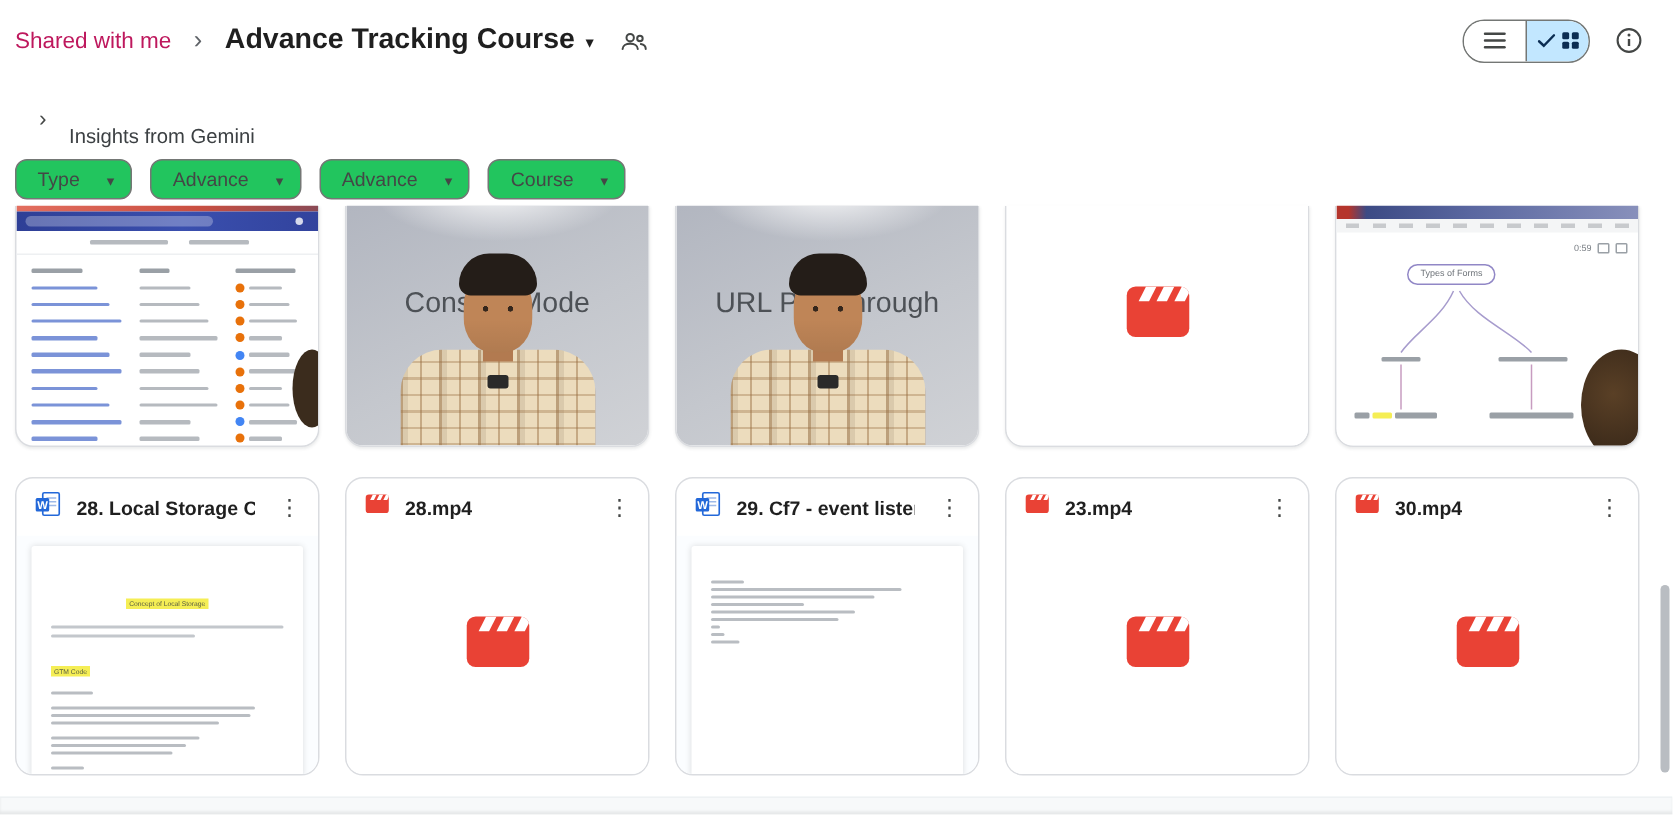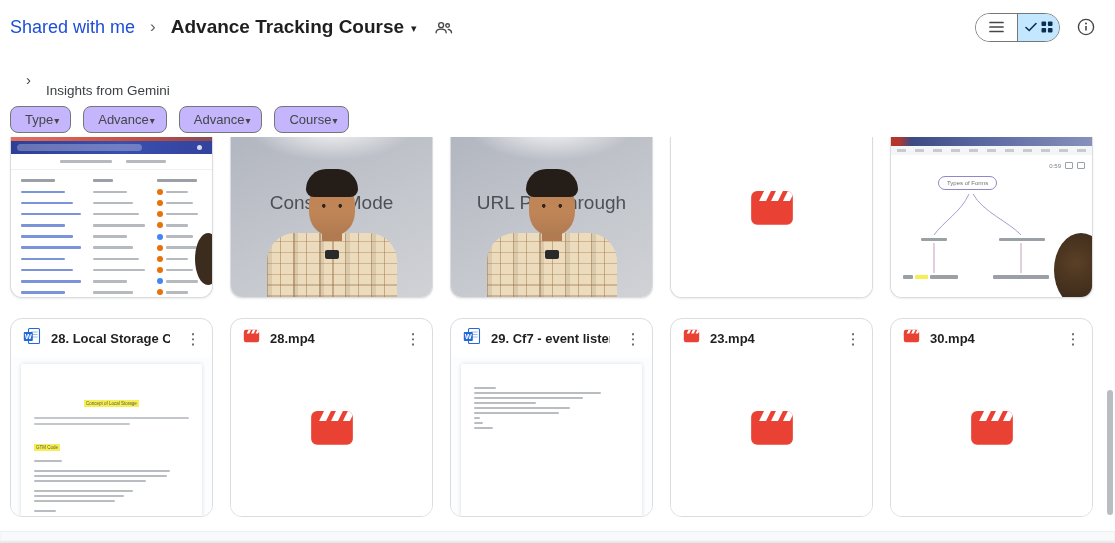--- a/index.html
+++ b/index.html
@@ -2,42 +2,42 @@
 <html><head>
 <meta charset="utf-8">
 <style>
   html,body{margin:0;padding:0;}
   body{width:1115px;height:543px;position:relative;overflow:hidden;background:#fff;
        font-family:"Liberation Sans",sans-serif;color:#1f1f1f;}
 
   
   .topbar{position:absolute;top:0;left:0;right:0;height:54px;display:flex;align-items:center;
           padding:0 20px 0 10px;box-sizing:border-box;}
-  .crumb-root{font-size:18px;color:#1d4ed8;cursor:pointer;}
+  .crumb-root{font-size:15px;color:#be185d;cursor:pointer;}
   .crumb-sep{margin:0 15px;color:#5f6368;font-size:17px;}
   .folder-btn{display:flex;align-items:center;gap:7px;cursor:pointer;}
   .folder-name{font-size:19px;color:#1f1f1f;font-weight:bold;}
   .drop-caret{font-size:11px;color:#1f1f1f;padding-top:3px;}
   .share-ic{margin-left:17px;display:flex;align-items:center;cursor:pointer;}
   .right-controls{margin-left:auto;display:flex;align-items:center;gap:17px;}
   .view-toggle{display:flex;border:1px solid #747775;border-radius:15px;overflow:hidden;height:27px;}
   .seg{width:41px;display:flex;align-items:center;justify-content:center;cursor:pointer;}
   .seg-list{background:#fff;border-right:1px solid #747775;}
   .seg-grid{background:#c2e7ff;gap:4px;}
   .info-btn{display:flex;align-items:center;cursor:pointer;}
 
   
   .gemini-row{position:absolute;top:60px;left:26px;display:flex;align-items:center;gap:15px;cursor:pointer;}
   .gemini-chev{font-size:15px;color:#444746;}
   .gemini-label{font-size:13.5px;color:#3c4043;margin-top:23px;}
 
   
   .filters{position:absolute;top:106px;left:10px;display:flex;gap:12px;}
-  .chip{height:27px;border:1px solid #747775;border-radius:8px;background:#c4b5fd;display:flex;
-        align-items:center;gap:1px;padding:0 11px 0 14px;font-size:13px;color:#444746;cursor:pointer;box-sizing:border-box;}
+  .chip{height:27px;border:1px solid #747775;border-radius:8px;background:#22c55e;display:flex;
+        align-items:center;gap:18px;padding:0 11px 0 14px;font-size:13px;color:#444746;cursor:pointer;box-sizing:border-box;}
   .chip .chip-caret{font-size:10px;color:#444746;padding-top:2px;}
 
   
   .grid-row{position:absolute;left:10px;width:1083px;display:grid;grid-template-columns:repeat(5,203px);gap:17px;}
   .grid-row1{top:137px;}
   .grid-row2{top:318px;}
   .thumb-card{height:160px;border:1px solid #dadce0;border-top:none;border-radius:0 0 12px 12px;
               overflow:hidden;position:relative;background:#fff;box-shadow:0 1px 2px rgba(60,64,67,.10);cursor:pointer;}
   .file-card{height:199px;border:1px solid #dadce0;border-radius:12px;overflow:hidden;background:#fff;
              display:flex;flex-direction:column;box-sizing:border-box;cursor:pointer;}

